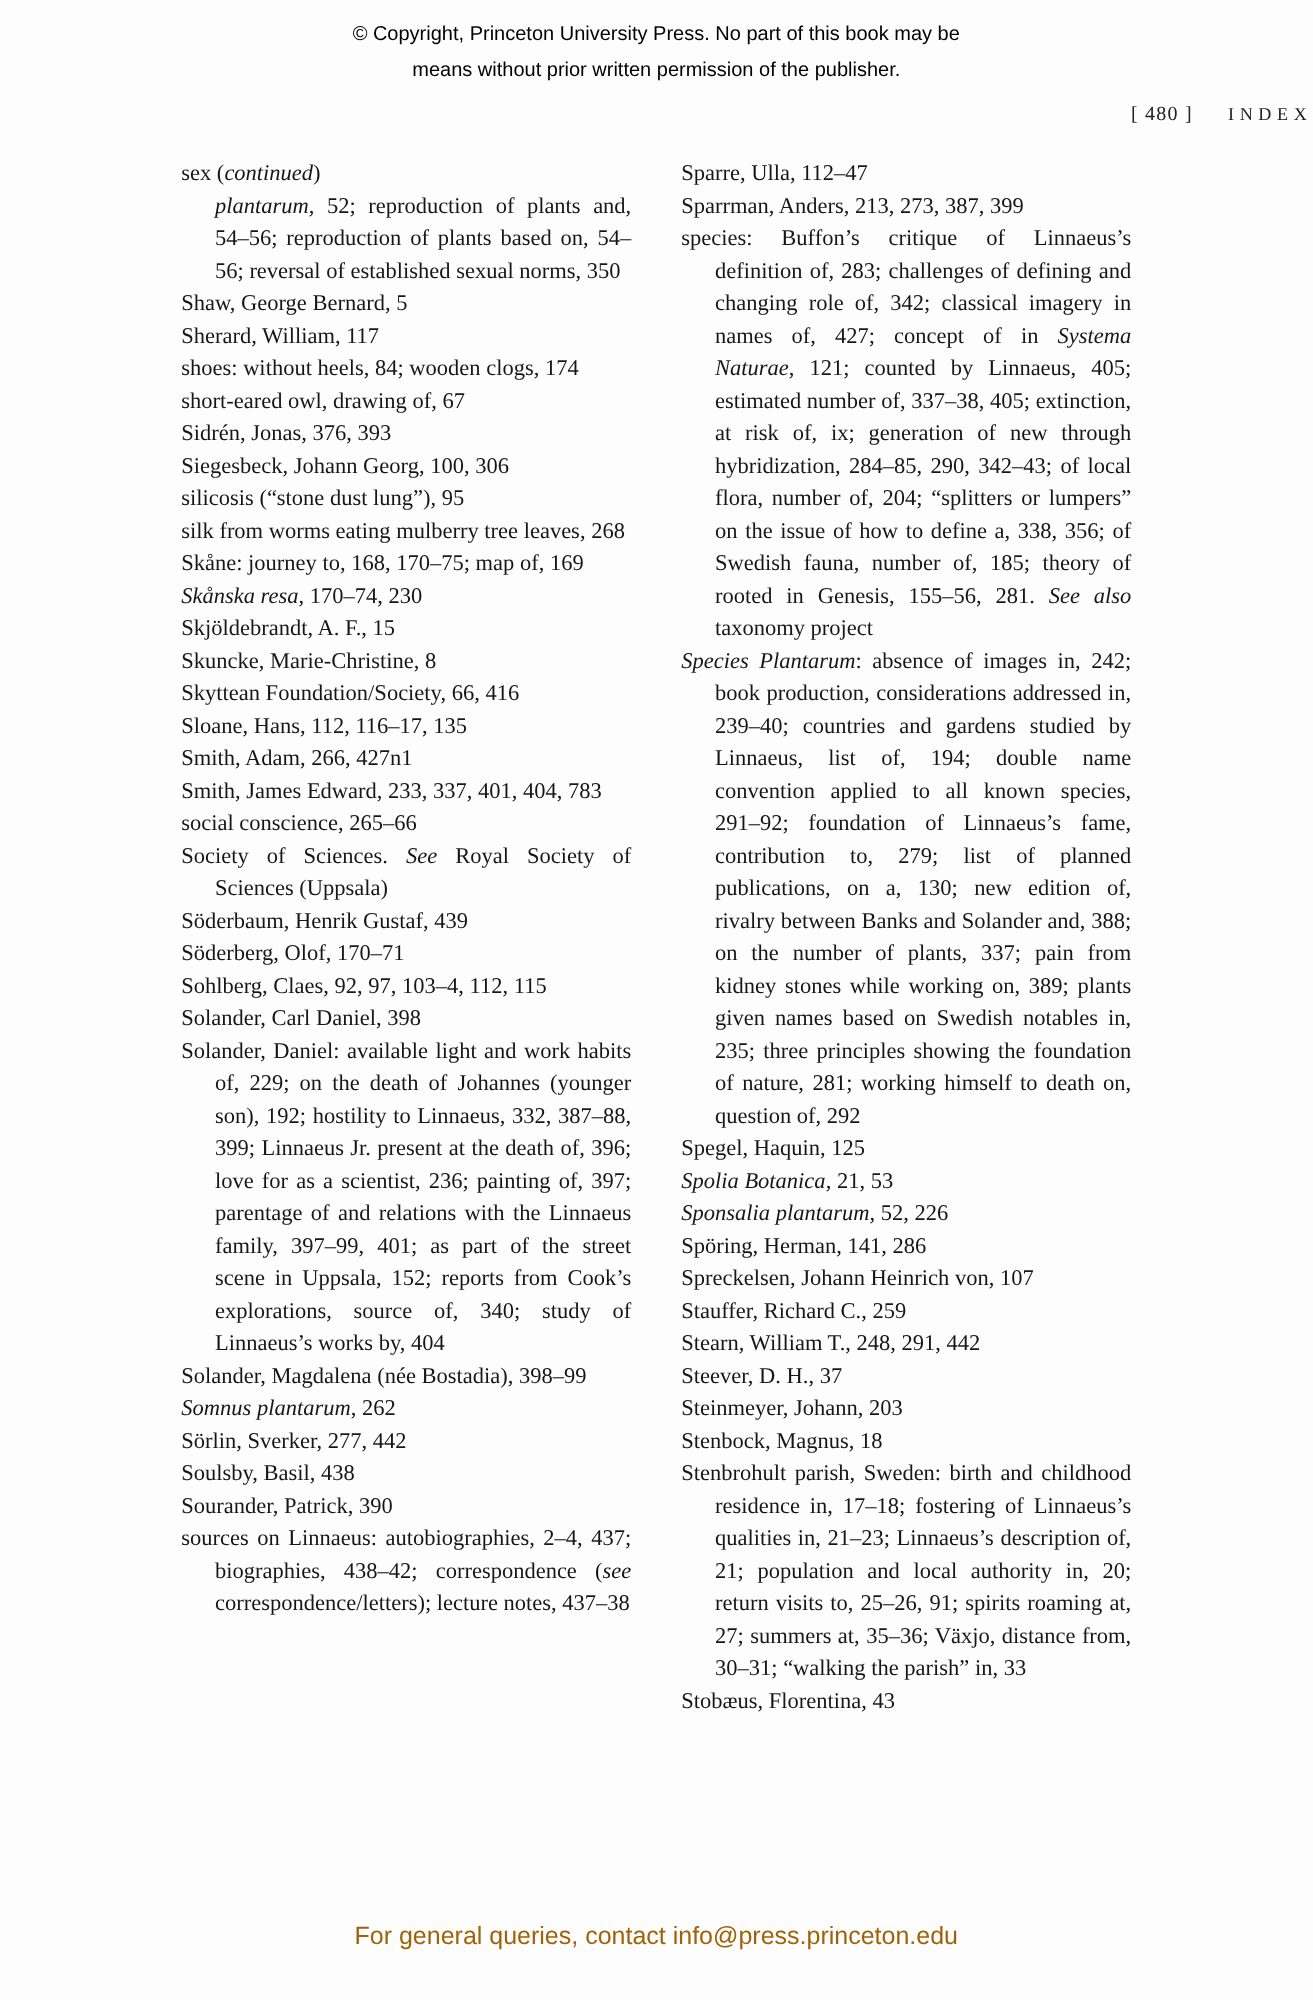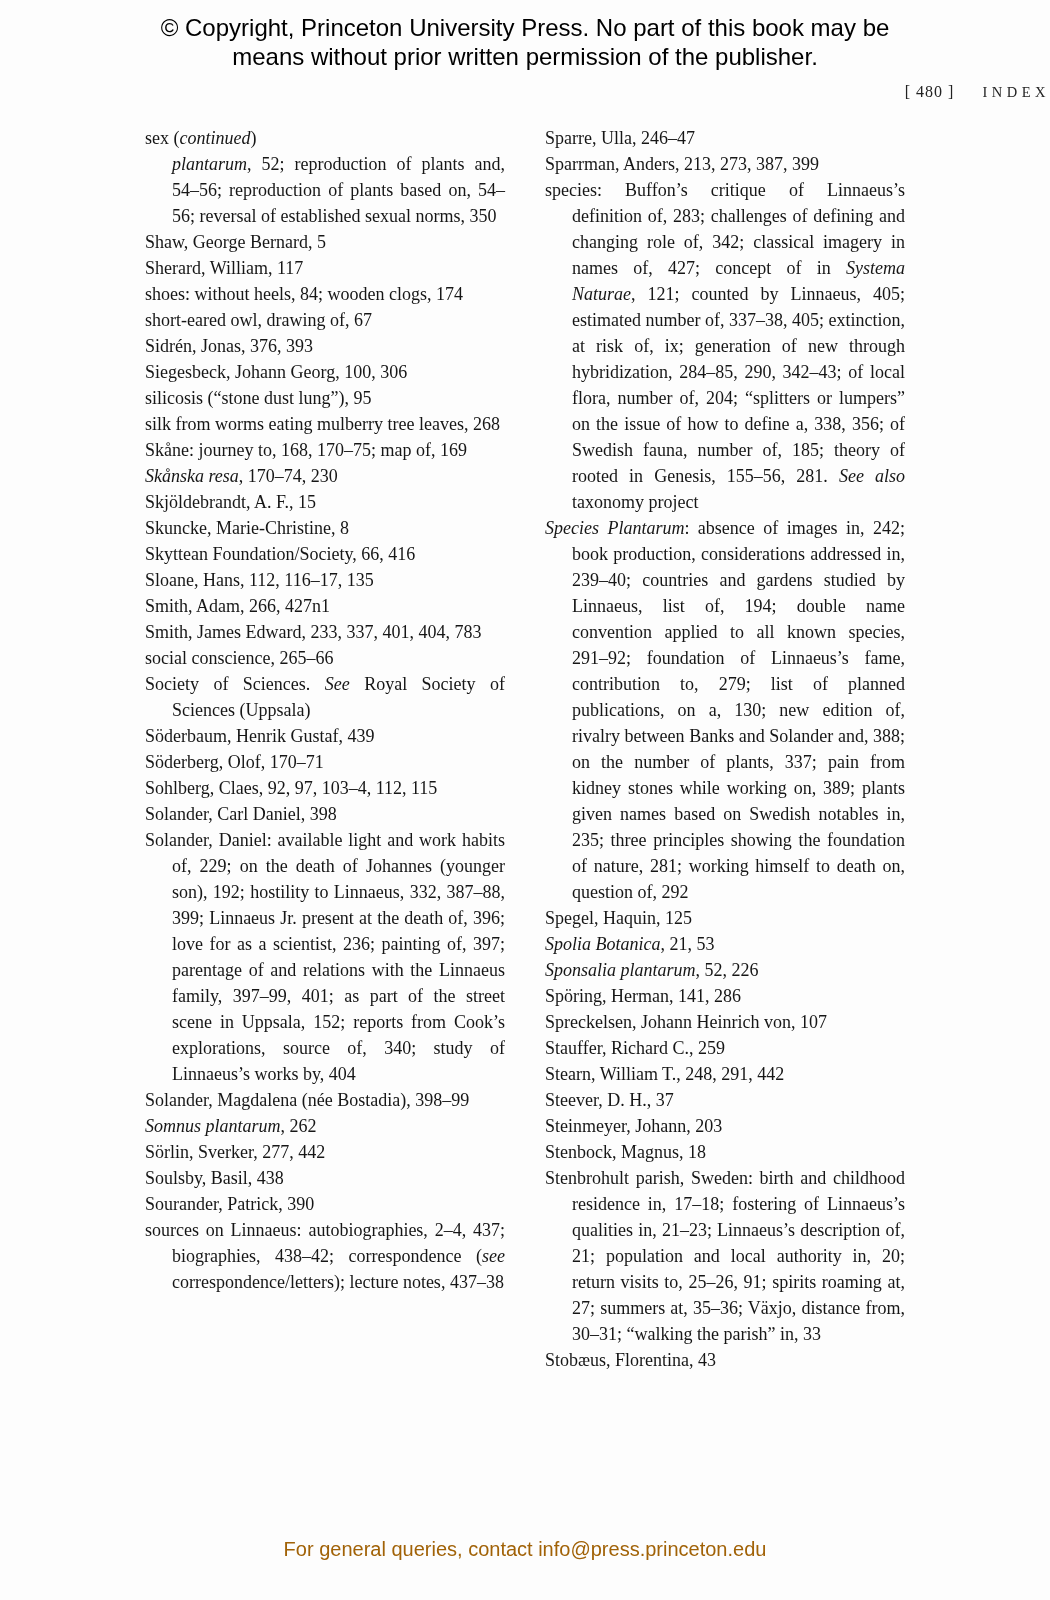--- a/index.html
+++ b/index.html
@@ -10,21 +10,21 @@
     background: #fdfdfd;
     color: #161616;
     font-family: "Liberation Serif", "DejaVu Serif", serif;
     position: relative;
     overflow: hidden;
   }
   .copyright {
     padding-top: 13px;
     text-align: center;
     font-family: "Liberation Sans", "DejaVu Sans", sans-serif;
-    font-size: 24px;
+    font-size: 16px;
     line-height: 29px;
     color: #000;
   }
   .page-header {
     margin-top: 12px;
     text-align: right;
     font-size: 16px;
     color: #222;
   }
   .page-number { letter-spacing: 1px; }
@@ -107,21 +107,21 @@
         <p class="entry"><span>Solander, Carl Daniel, 398</span></p>
         <p class="entry"><span>Solander, Daniel: available light and work habits of, 229; on the death of Johannes (younger son), 192; hostility to Linnaeus, 332, 387–88, 399; Linnaeus Jr. present at the death of, 396; love for as a scientist, 236; painting of, 397; parentage of and relations with the Linnaeus family, 397–99, 401; as part of the street scene in Uppsala, 152; reports from Cook’s explorations, source of, 340; study of Linnaeus’s works by, 404</span></p>
         <p class="entry"><span>Solander, Magdalena (née Bostadia), 398–99</span></p>
         <p class="entry"><i>Somnus plantarum</i><span>, 262</span></p>
         <p class="entry"><span>Sörlin, Sverker, 277, 442</span></p>
         <p class="entry"><span>Soulsby, Basil, 438</span></p>
         <p class="entry"><span>Sourander, Patrick, 390</span></p>
         <p class="entry"><span>sources on Linnaeus: autobiographies, 2–4, 437; biographies, 438–42; correspondence (</span><i>see</i><span> correspondence/letters); lecture notes, 437–38</span></p>
       </div>
     <div class="col" id="col-right">
-        <p class="entry"><span>Sparre, Ulla, 246–47</span></p>
+        <p class="entry"><span>Sparre, Ulla, 112–47</span></p>
         <p class="entry"><span>Sparrman, Anders, 213, 273, 387, 399</span></p>
         <p class="entry"><span>species: Buffon’s critique of Linnaeus’s definition of, 283; challenges of defining and changing role of, 342; classical imagery in names of, 427; concept of in </span><i>Systema Naturae</i><span>, 121; counted by Linnaeus, 405; estimated number of, 337–38, 405; extinction, at risk of, ix; generation of new through hybridization, 284–85, 290, 342–43; of local flora, number of, 204; “splitters or lumpers” on the issue of how to define a, 338, 356; of Swedish fauna, number of, 185; theory of rooted in Genesis, 155–56, 281. </span><i>See also</i><span> taxonomy project</span></p>
         <p class="entry"><i>Species Plantarum</i><span>: absence of images in, 242; book production, considerations addressed in, 239–40; countries and gardens studied by Linnaeus, list of, 194; double name convention applied to all known species, 291–92; foundation of Linnaeus’s fame, contribution to, 279; list of planned publications, on a, 130; new edition of, rivalry between Banks and Solander and, 388; on the number of plants, 337; pain from kidney stones while working on, 389; plants given names based on Swedish notables in, 235; three principles showing the foundation of nature, 281; working himself to death on, question of, 292</span></p>
         <p class="entry"><span>Spegel, Haquin, 125</span></p>
         <p class="entry"><i>Spolia Botanica</i><span>, 21, 53</span></p>
         <p class="entry"><i>Sponsalia plantarum</i><span>, 52, 226</span></p>
         <p class="entry"><span>Spöring, Herman, 141, 286</span></p>
         <p class="entry"><span>Spreckelsen, Johann Heinrich von, 107</span></p>
         <p class="entry"><span>Stauffer, Richard C., 259</span></p>
         <p class="entry"><span>Stearn, William T., 248, 291, 442</span></p>

